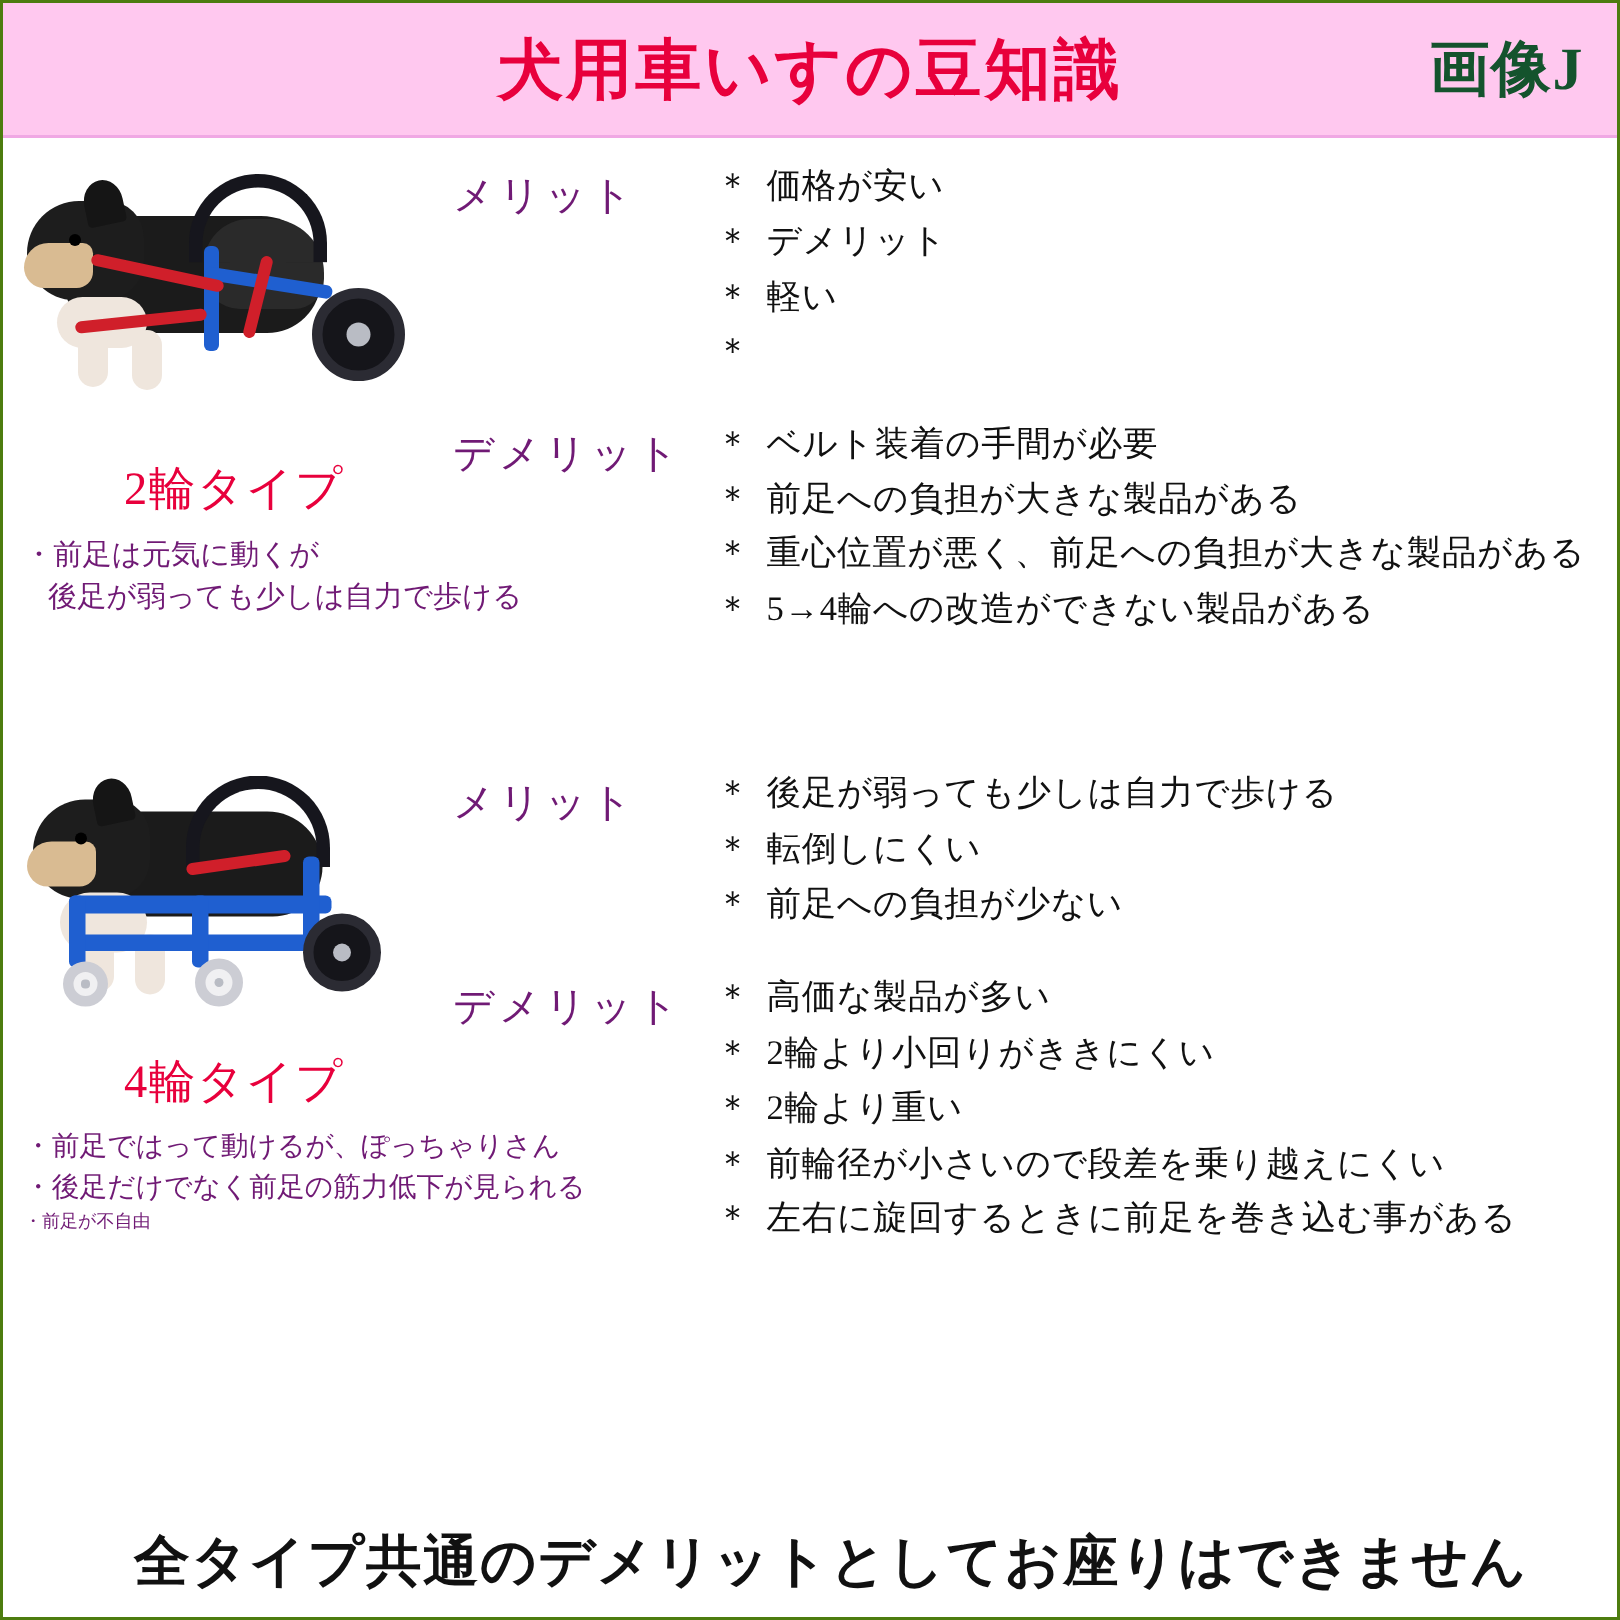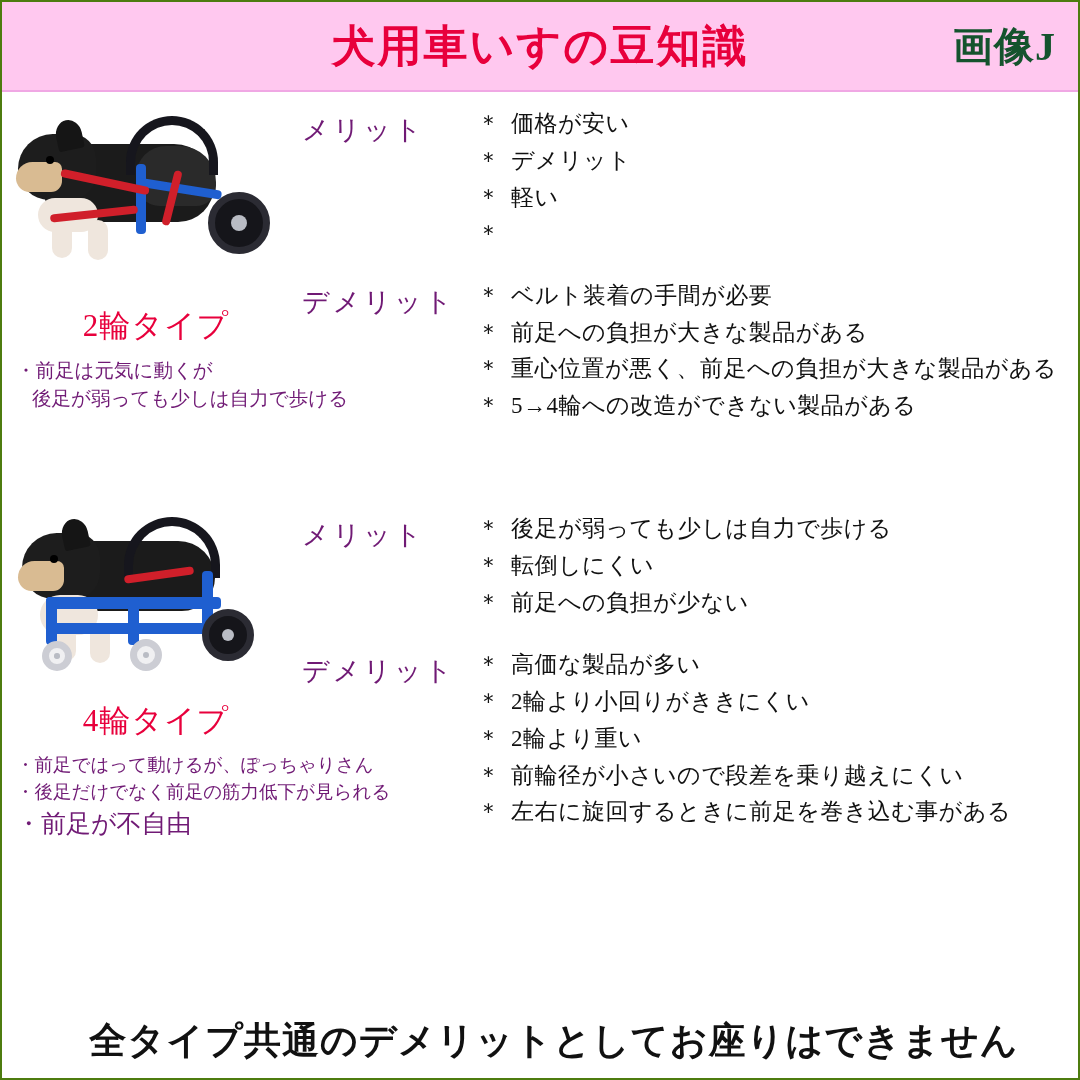--- a/index.html
+++ b/index.html
@@ -381,21 +381,21 @@
           <div class="hub"></div>
         </div>
         <div class="wheel wheel-small" style="left:26px; top:130px; width:30px; height:30px;">
           <div class="hub"></div>
         </div>
       </div>
       <div class="type-label">4輪タイプ</div>
       <div class="notes">
         <div class="note" style="font-size:18.5px;">・前足ではって動けるが、ぽっちゃりさん</div>
         <div class="note" style="font-size:18.5px;">・後足だけでなく前足の筋力低下が見られる</div>
-        <div class="note" style="font-size:25px;">・前足が不自由</div>
+        <div class="note" style="font-size:12px;">・前足が不自由</div>
       </div>
     </div>
 
     <div class="text-col">
       <div class="group">
         <div class="group-label">メリット</div>
         <div class="items">
           <div class="item">
             <span class="bullet">＊</span>
             <span class="item-text">後足が弱っても少しは自力で歩ける</span>

